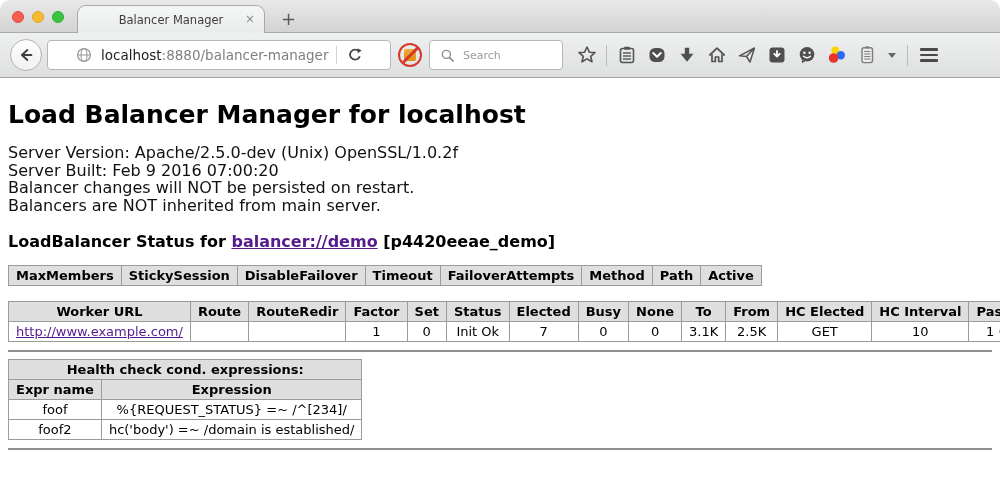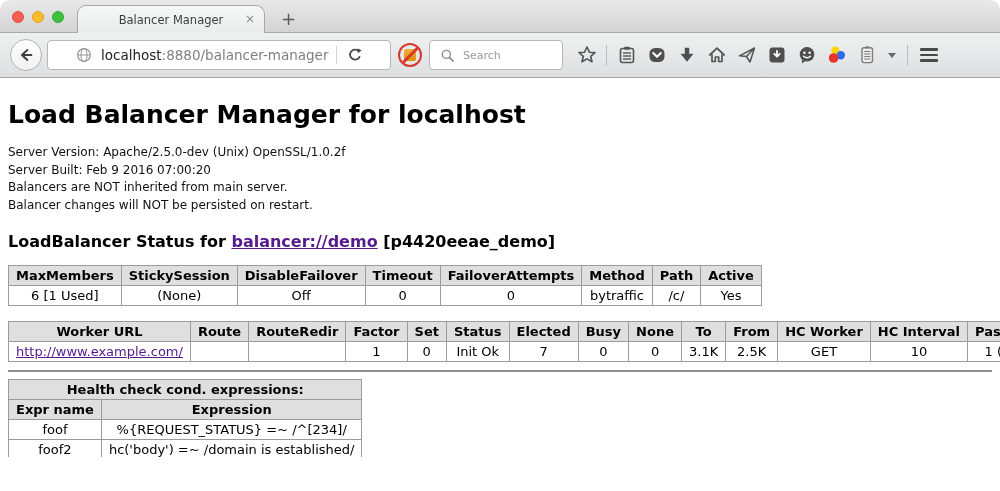--- a/index.html
+++ b/index.html
@@ -46,21 +46,21 @@
   .searchbar input::placeholder { color: #9a9a9a; }
   .tools { display: flex; align-items: center; gap: 9px; margin-left: 13px; }
   .ibtn { width: 21px; height: 21px; display: flex; align-items: center; justify-content: center; flex: none; }
   .caret { width: 0; height: 0; border-left: 4px solid transparent; border-right: 4px solid transparent; border-top: 5px solid #666; }
   .burger { display: flex; flex-direction: column; gap: 3px; }
   .burger i { display: block; width: 18px; height: 2.4px; background: #4a4a4a; border-radius: 1px; }
 
   
   .content { height: 379px; background: #fff; padding: 0 8px; overflow: hidden; color: #000; }
   h1 { font-size: 25px; font-weight: bold; margin: 22px 0 0 0; letter-spacing: 0; }
-  .info { margin-top: 15px; font-size: 12px; line-height: 17.5px; color: #111; }
+  .info { margin-top: 15px; font-size: 16px; line-height: 17.5px; color: #111; }
   .status { margin-top: 18px; font-size: 16px; font-weight: bold; }
   .status a { color: #551a8b; }
   table.tbl { border-collapse: collapse; margin-top: 14px; padding-left: 19px; }
   table.tbl th, table.tbl td { border: 1px solid #9b9b9b; padding: 2px 7px; font-size: 13px;
                                text-align: center; white-space: nowrap; }
   table.tbl th { background: #dfdfdf; font-weight: bold; }
   table.balancer { width: 616px; }
   table.worker { width: 960px; margin-top: 15px; }
   table.worker td.left { text-align: left; margin-top: 32px; }
   table.worker a, table.health a { color: #551a8b; }
@@ -214,66 +214,56 @@
 
     </div>
   </div>
 
   <div class="content">
     <h1>Load Balancer Manager for localhost</h1>
 
     <div class="info">
       <div>Server Version: Apache/2.5.0-dev (Unix) OpenSSL/1.0.2f</div>
       <div>Server Built: Feb 9 2016 07:00:20</div>
+      <div>Balancer changes will NOT be persisted on restart.</div>
       <div>Balancers are NOT inherited from main server.</div>
-      <div>Balancer changes will NOT be persisted on restart.</div>
     </div>
 
     <div class="status"><span>LoadBalancer Status for </span><a href="#" class="plink">balancer://demo</a><span> [p4420eeae_demo]</span></div>
 
     <table class="tbl balancer">
       <tbody>
           <tr>
         <th>MaxMembers</th>
         <th>StickySession</th>
         <th>DisableFailover</th>
         <th>Timeout</th>
         <th>FailoverAttempts</th>
         <th>Method</th>
         <th>Path</th>
         <th>Active</th>
-      </tr>
-      <tr>
-        <td>6 [1 Used]</td>
-        <td>(None)</td>
-        <td>Off</td>
-        <td>0</td>
-        <td>0</td>
-        <td>bytraffic</td>
-        <td>/c/</td>
-        <td>Yes</td>
       </tr>
     </tbody>
       </table>
 
     <table class="tbl worker">
       <tbody>
           <tr>
         <th>Worker URL</th>
         <th>Route</th>
         <th>RouteRedir</th>
         <th>Factor</th>
         <th>Set</th>
         <th>Status</th>
         <th>Elected</th>
         <th>Busy</th>
         <th>None</th>
         <th>To</th>
         <th>From</th>
-        <th>HC Worker</th>
+        <th>HC Elected</th>
         <th>HC Interval</th>
         <th>Passes</th>
 
       </tr>
       <tr>
         <td class="left"><a href="#" class="plink">http://www.example.com/</a></td>
         <td></td>
         <td></td>
         <td>1</td>
         <td>0</td>

